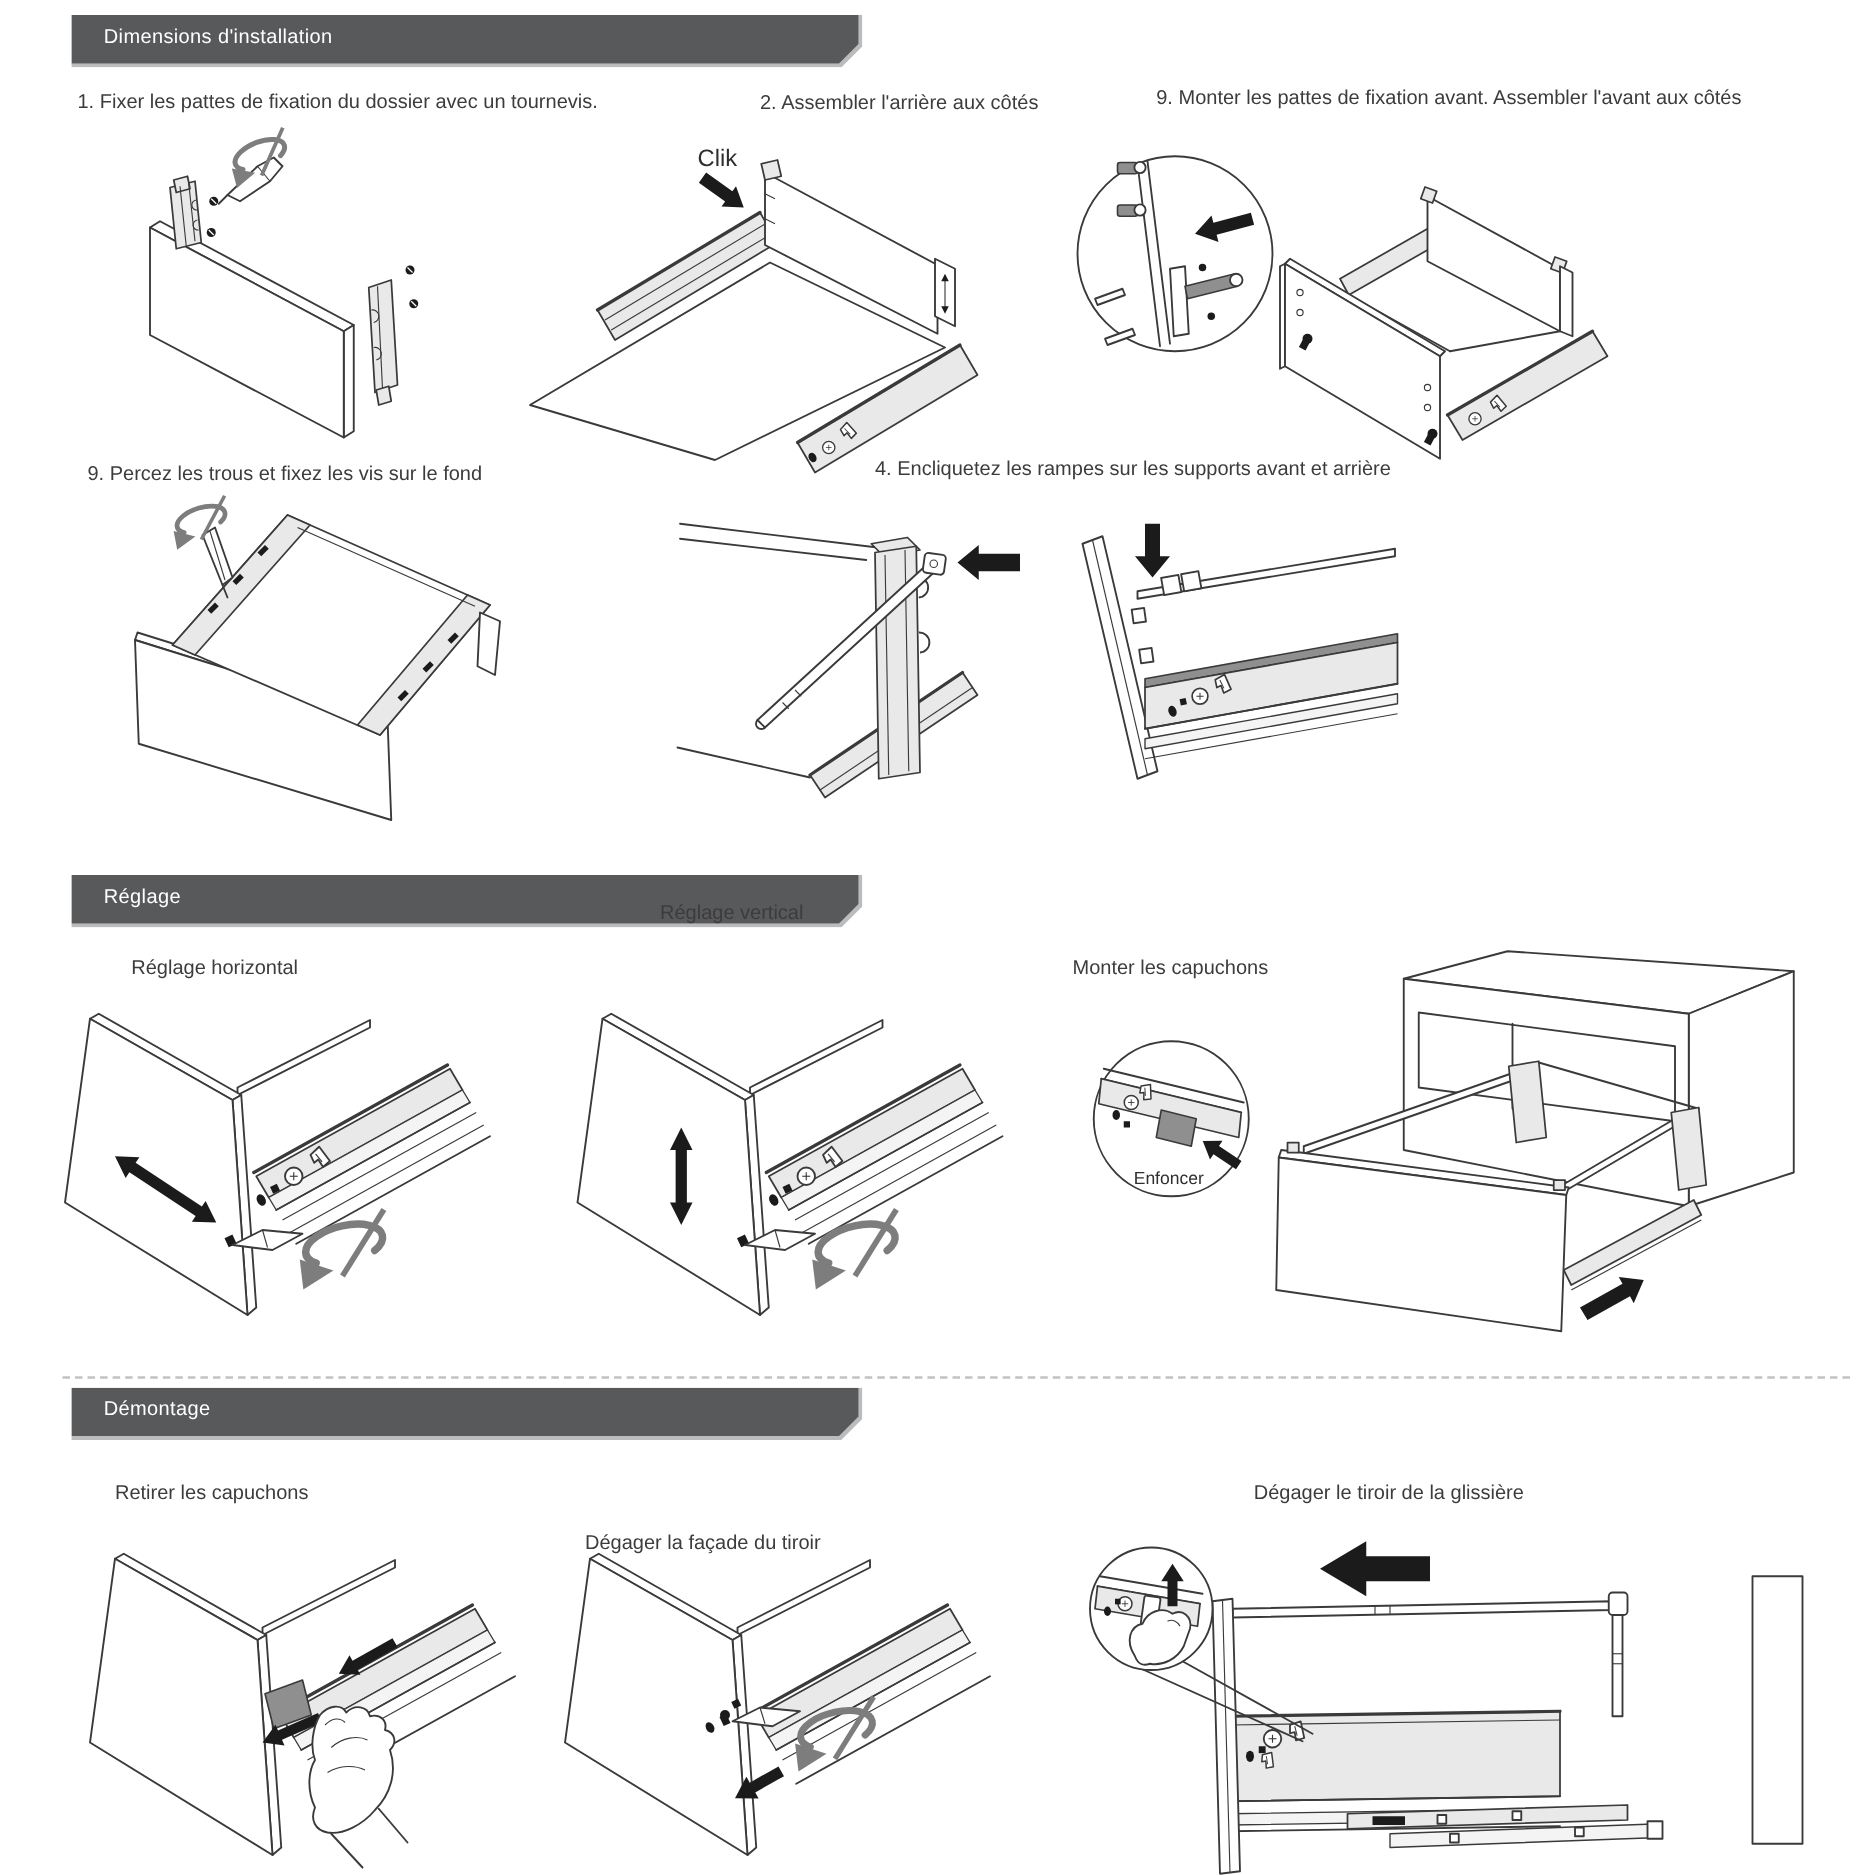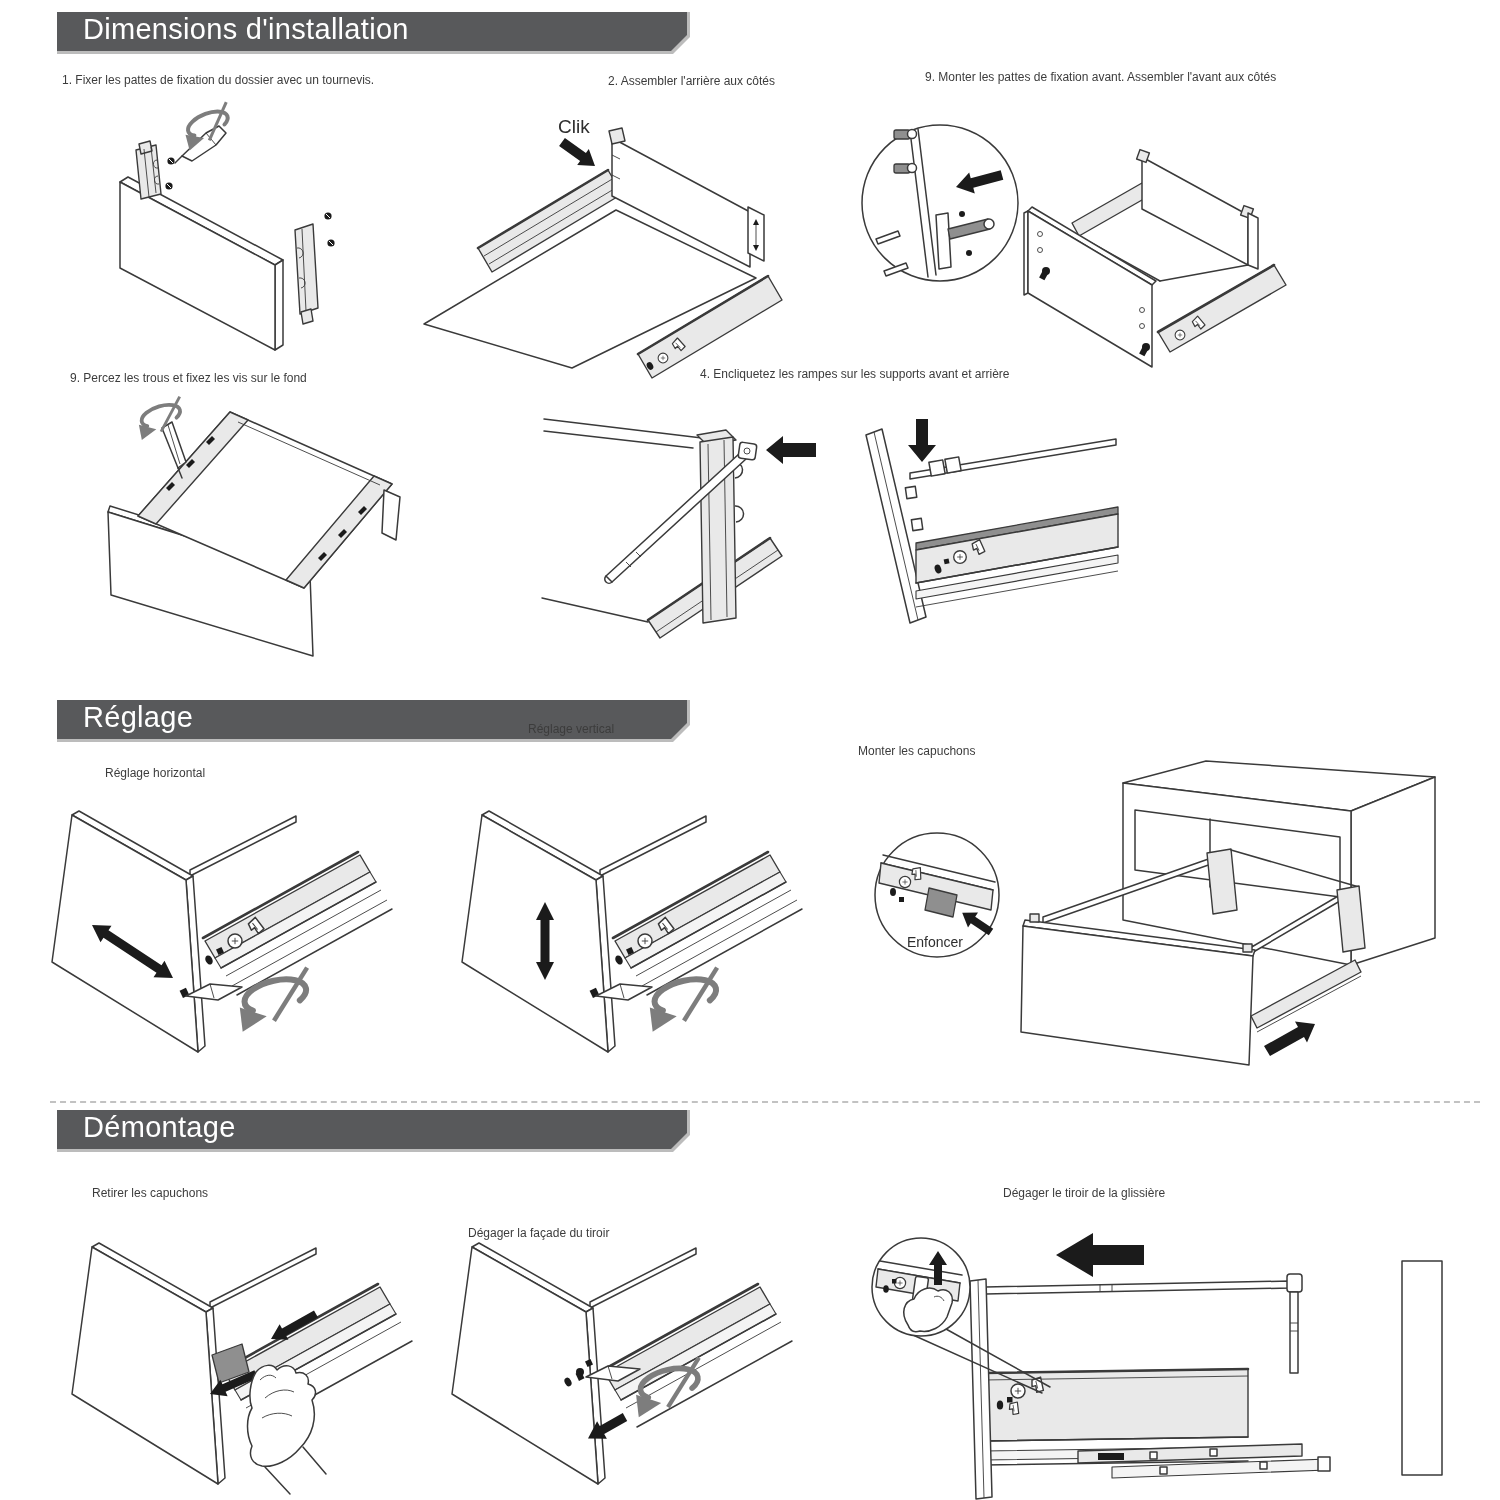--- a/index.html
+++ b/index.html
@@ -3,22 +3,22 @@
 <meta charset="utf-8">
 <style>
   * { margin:0; padding:0; box-sizing:border-box; }
   html,body { width:1500px; height:1500px; }
   body { font-family:"Liberation Sans", sans-serif; background:#ffffff; color:#3c3c3c; position:relative; overflow:hidden; }
   .banner-outer { position:absolute; left:57px; width:633px; height:42px; background:#bcbcbc;
     clip-path:polygon(0 0,100% 0,100% calc(100% - 17px),calc(100% - 17px) 100%,0 100%); }
   .banner-inner { position:absolute; left:0; top:0; right:3px; bottom:3px; background:#58595b;
     clip-path:polygon(0 0,100% 0,100% calc(100% - 16px),calc(100% - 16px) 100%,0 100%);
     display:flex; align-items:center; padding-left:26px; padding-bottom:4px; }
-  .banner-inner span { color:#ffffff; font-size:29px; letter-spacing:0.3px; }
-  .step-label { position:absolute; font-size:12px; color:#3c3c3c; white-space:nowrap; z-index:5; }
+  .banner-inner span { color:#ffffff; font-size:16px; letter-spacing:0.3px; }
+  .step-label { position:absolute; font-size:16px; color:#3c3c3c; white-space:nowrap; z-index:5; }
   .fig { position:absolute; }
   .dashed-sep { position:absolute; border-top:2px dashed #c2c2c2; }
   svg .ln   { fill:none; stroke:#3a3a3a; stroke-width:1.5; stroke-linejoin:round; stroke-linecap:round; }
   svg .thin { fill:none; stroke:#3a3a3a; stroke-width:0.9; stroke-linejoin:round; }
   svg .thick{ fill:none; stroke:#3a3a3a; stroke-width:2.6; stroke-linecap:round; }
   svg .fw { fill:#ffffff; stroke:#3a3a3a; stroke-width:1.5; stroke-linejoin:round; }
   svg .fg { fill:#e9e9e9; stroke:#3a3a3a; stroke-width:1.4; stroke-linejoin:round; }
   svg .fg2{ fill:#f4f4f4; stroke:#3a3a3a; stroke-width:1.1; stroke-linejoin:round; }
   svg .fd { fill:#8f8f8f; stroke:#3a3a3a; stroke-width:1.3; stroke-linejoin:round; }
   svg .blk{ fill:#1b1b1b; stroke:none; }
@@ -266,21 +266,21 @@
 </svg>
 
 <div class="banner-outer" style="top:700px">
   <div class="banner-inner">
       <span>Réglage</span>
     </div>
 </div>
 
 <div class="step-label" style="left:105px;top:766px">Réglage horizontal</div>
 <div class="step-label" style="left:528px;top:722px">Réglage vertical</div>
-<div class="step-label" style="left:858px;top:744px">Monter les capuchons</div>
+<div class="step-label" style="left:858px;top:766px">Monter les capuchons</div>
 
 <svg class="fig" style="left:40px;top:790px" width="405" height="295" viewBox="0 0 405 295">
   <polygon class="fw" points="150,80 256,26 256,32 150,86"></polygon>
   <polygon class="fw" points="32,25 146,90 153,86 39,21"></polygon>
   <polygon class="fw" points="146,90 153,86 165,256 158,262"></polygon>
   <polygon class="fw" points="32,25 146,90 158,262 12,172"></polygon>
   <g>
     <line class="thick" x1="163" y1="148" x2="318" y2="62"></line>
     <polygon class="fg" points="165,151 320,65 330,82 175,168"></polygon>
     <polygon class="fg2" points="175,168 330,82 336,92 181,178"></polygon>

